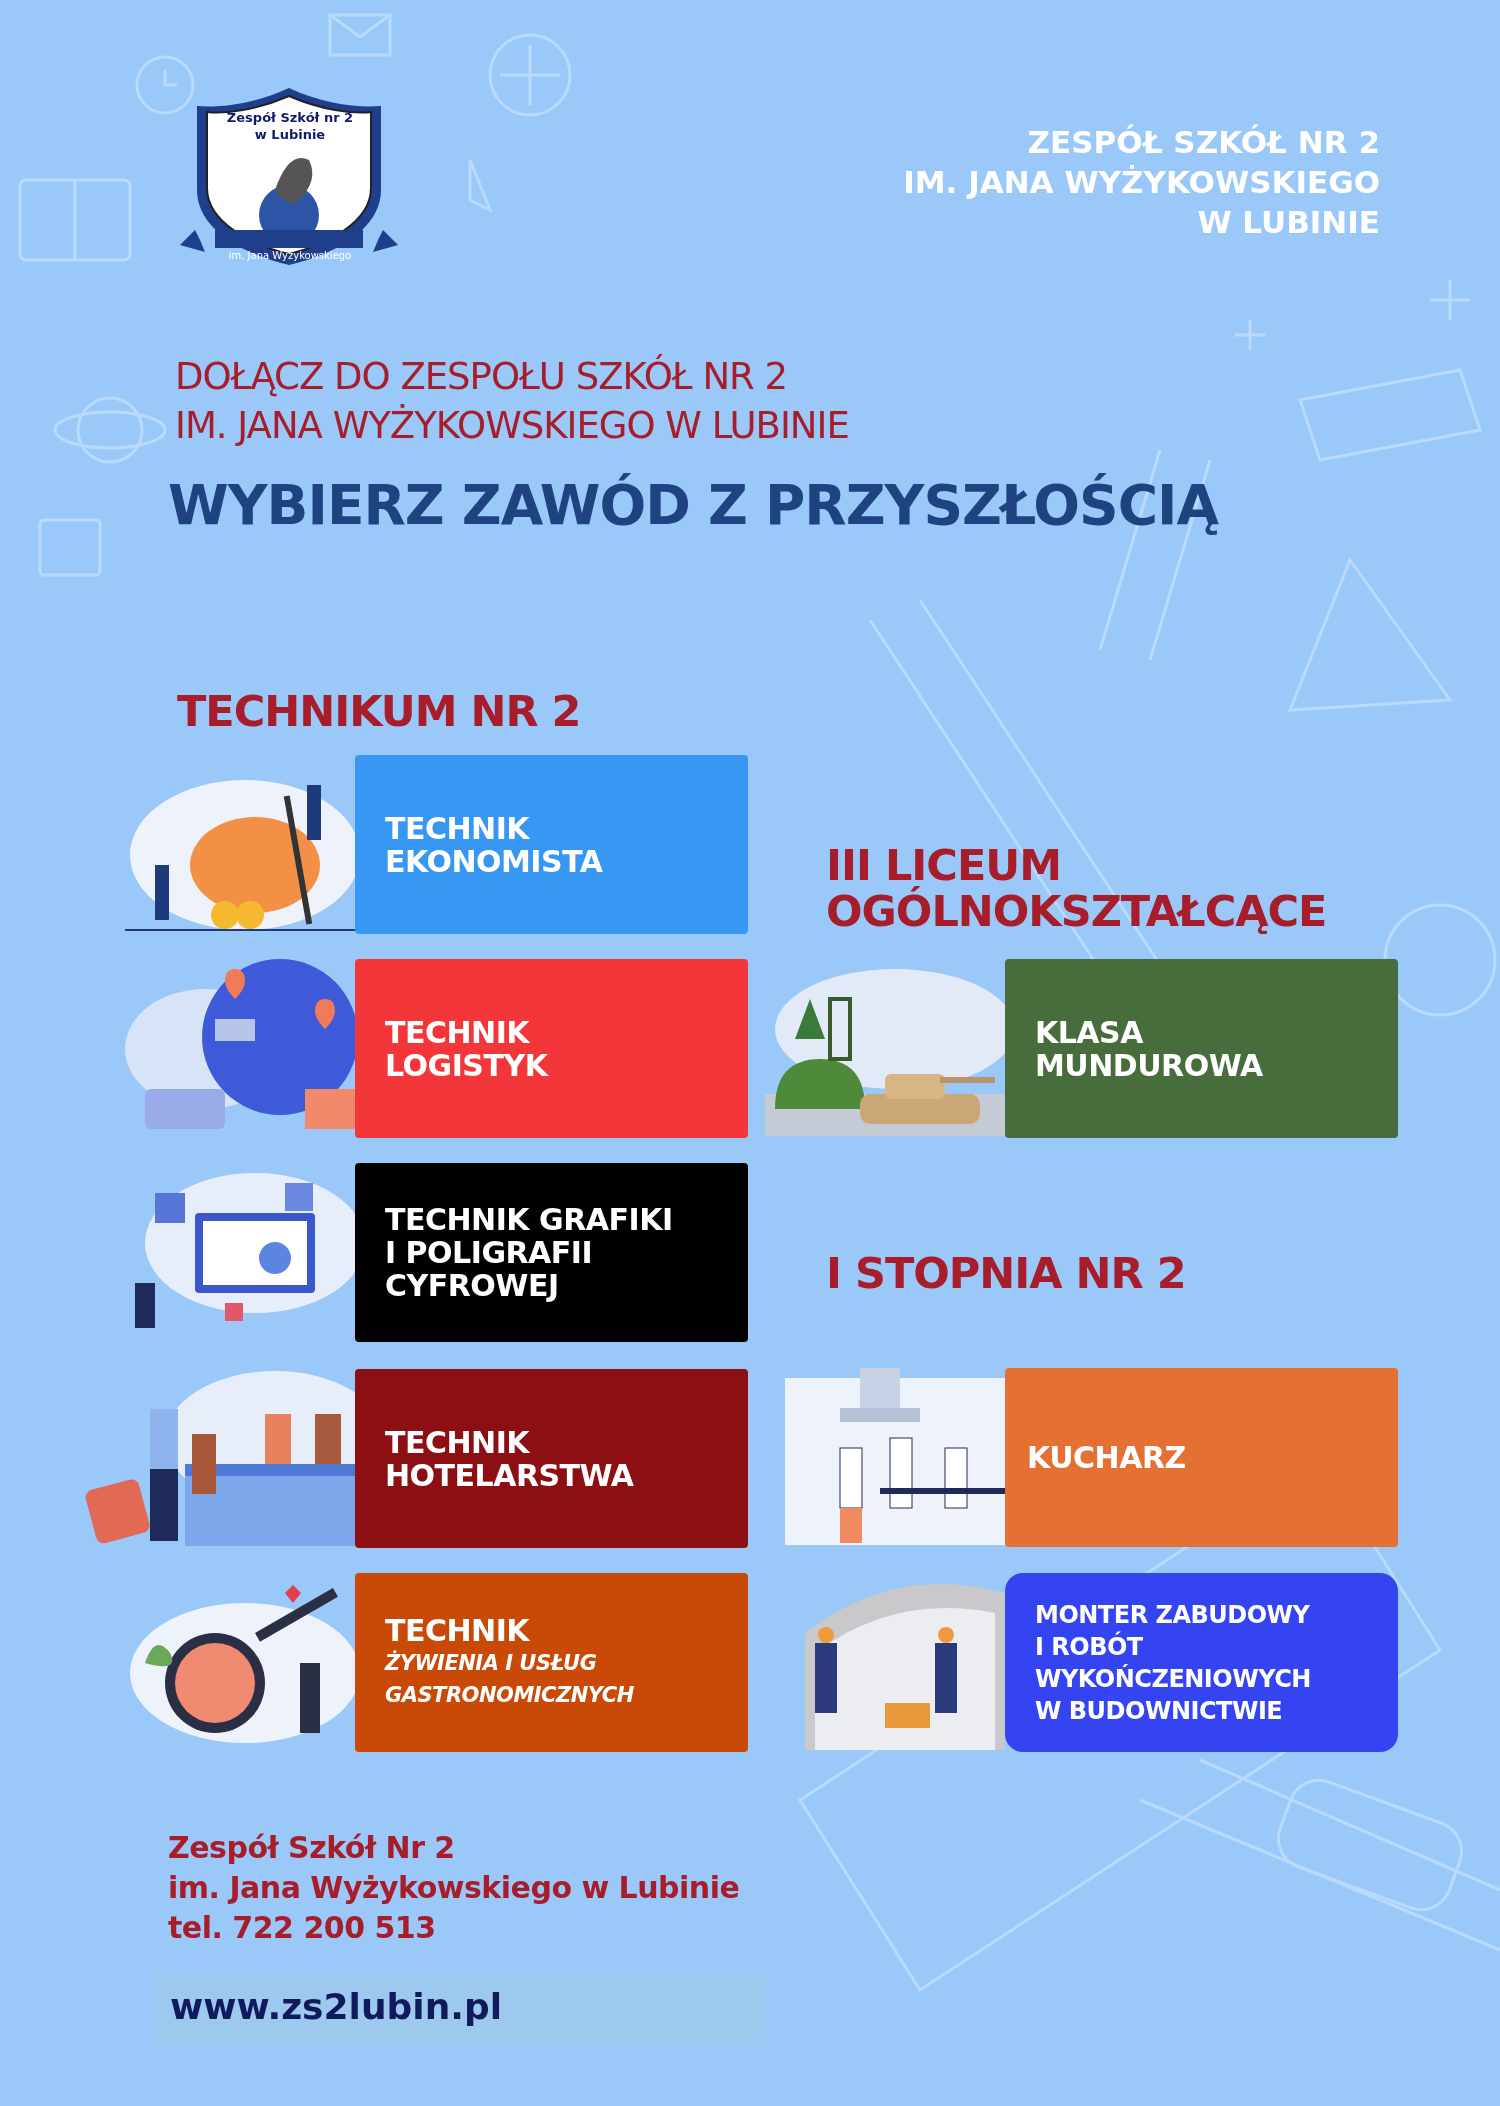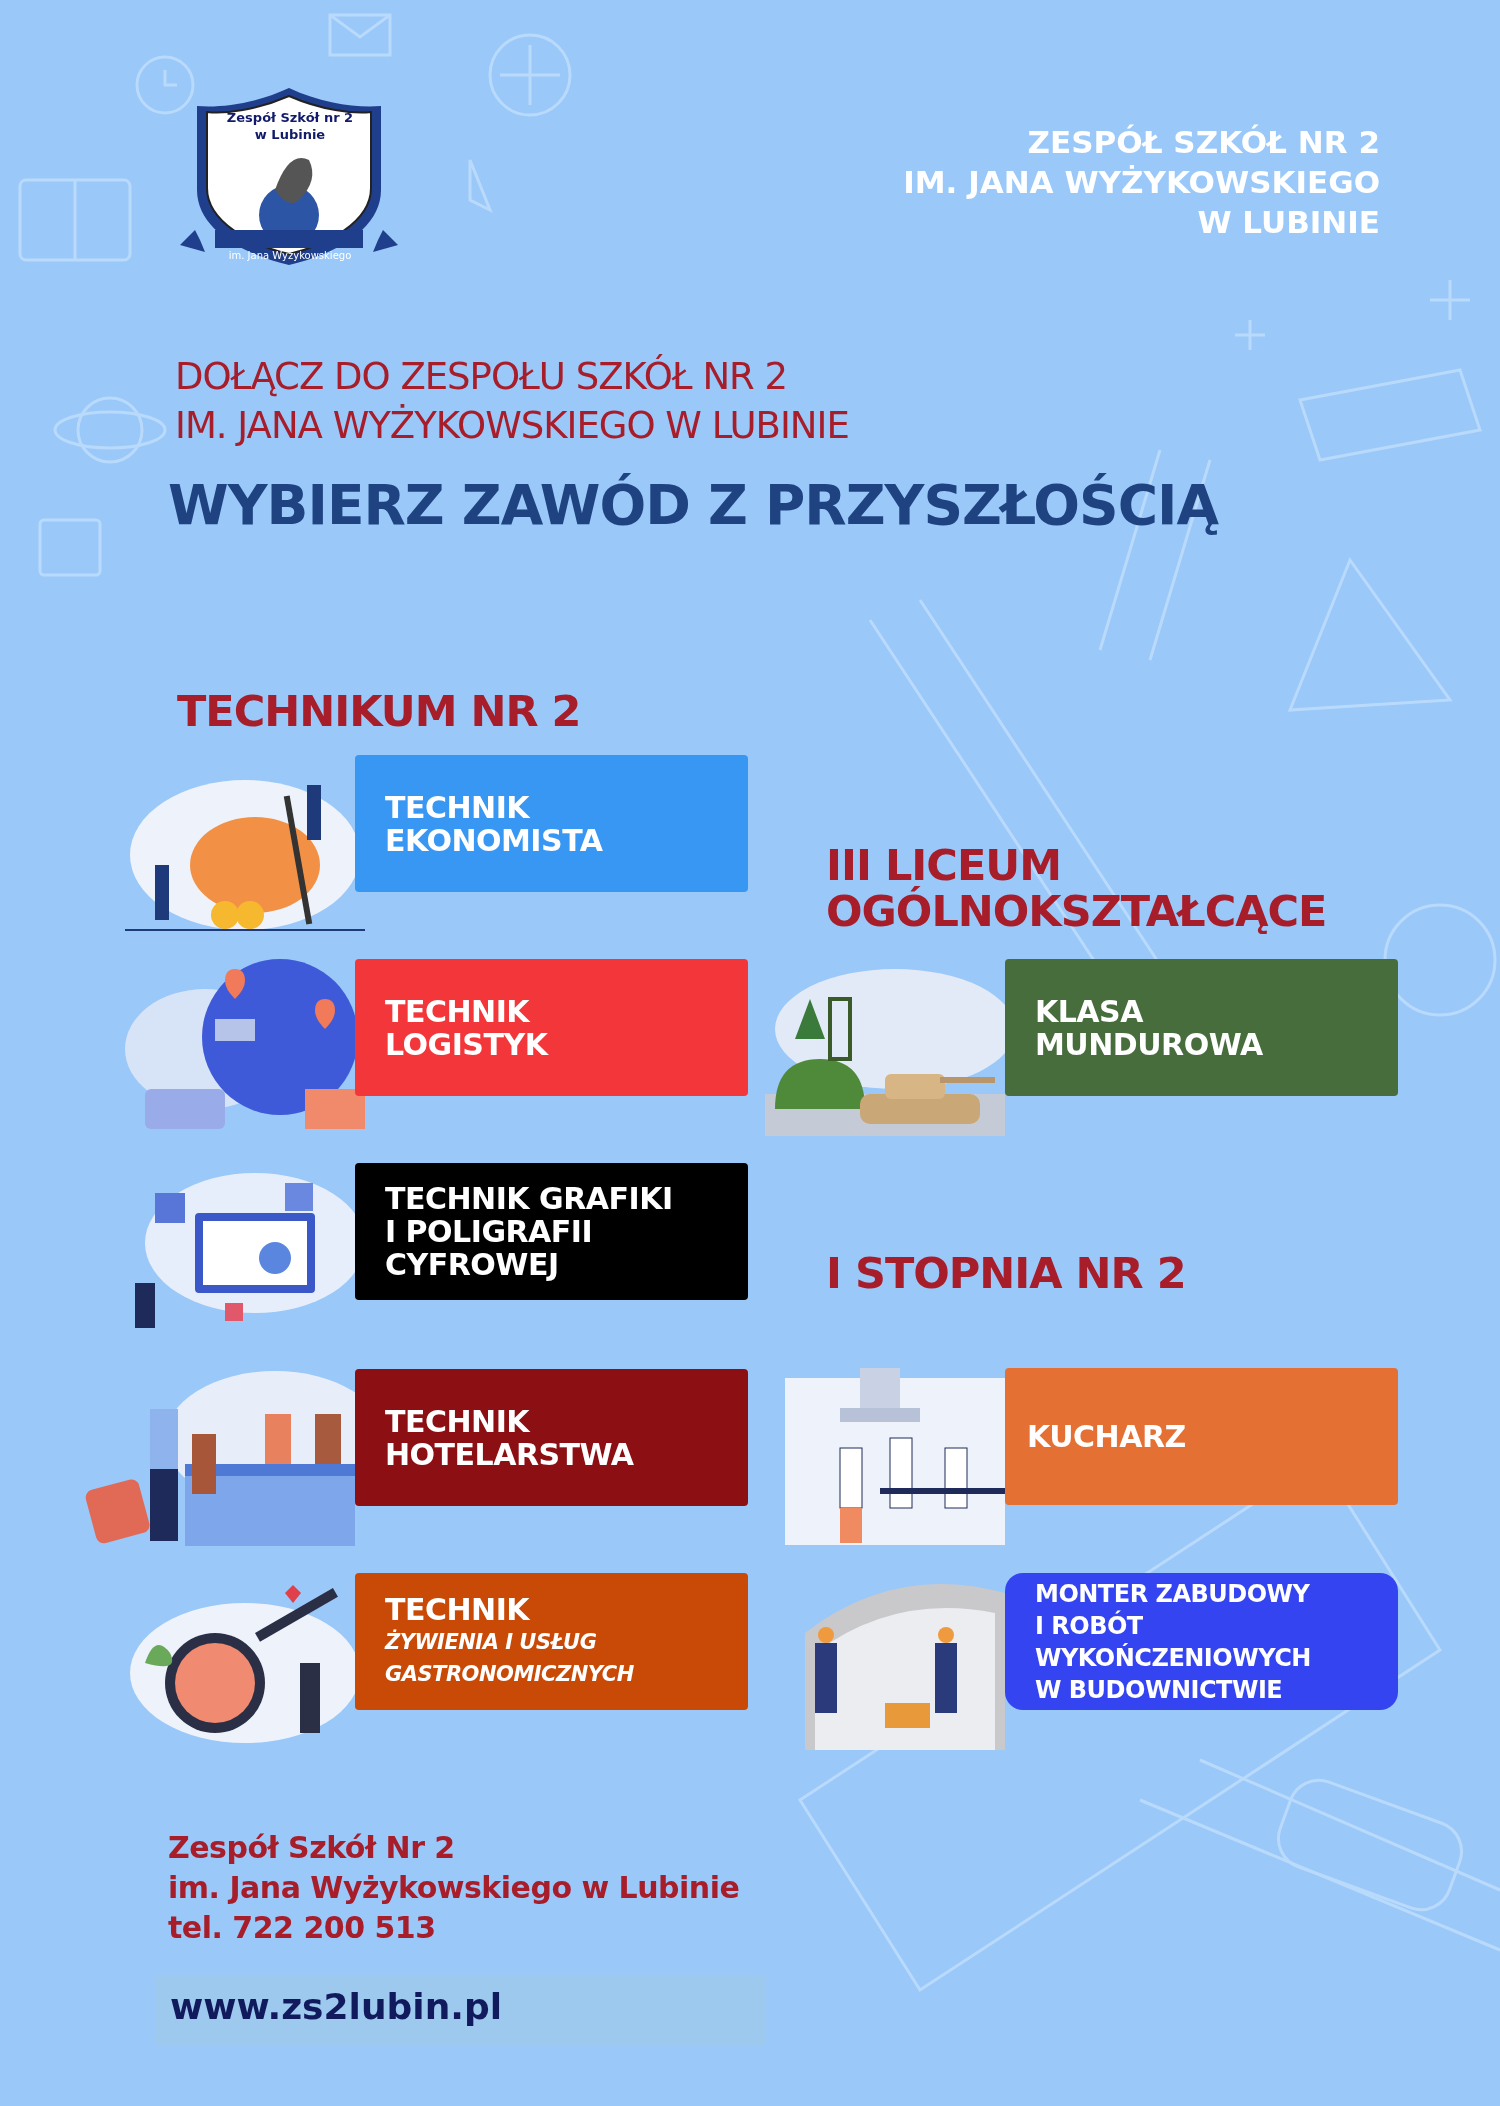--- a/index.html
+++ b/index.html
@@ -7,21 +7,21 @@
          background:#99c8f9; font-family:"DejaVu Sans", sans-serif; }
   .abs { position:absolute; }
   .doodles { position:absolute; left:0; top:0; width:1500px; height:2106px; }
 
   .school-top { right:120px; top:122px; text-align:right; color:#ffffff;
                 font-size:31px; line-height:40px; font-weight:bold; }
   .red-head { left:175px; top:352px; color:#a71d2a; font-size:37px; line-height:49px; font-weight:normal; letter-spacing:-1px;}
   .blue-head { left:168px; top:470px; color:#1e4380; font-size:55px; line-height:70px; font-weight:bold; letter-spacing:-1px;}
   .section-title { color:#a71d2a; font-weight:bold; font-size:43px; line-height:46px; letter-spacing:-1px; }
 
-  .card { position:absolute; width:393px; height:137px; border-radius:4px; color:#fff;
+  .card { position:absolute; width:393px; height:179px; border-radius:4px; color:#fff;
           display:flex; flex-direction:column; justify-content:center; padding-left:30px; box-sizing:border-box;
           font-weight:bold; }
   .card .l1 { font-size:30px; line-height:33px; letter-spacing:-0.5px; }
   .card .l2 { font-size:21px; line-height:32px; letter-spacing:-0.5px;font-style:italic; }
   .card.small .l1 { font-size:24px; line-height:32px; }
 
   .illus { position:absolute; width:240px; height:177px; }
 
   .footer { left:168px; top:1828px; color:#a71d2a; font-size:30px; line-height:40px; font-weight:bold; letter-spacing:-0.5px;}
   .web-box { left:155px; top:1975px; width:610px; height:70px; background:#9ec9ee; }

